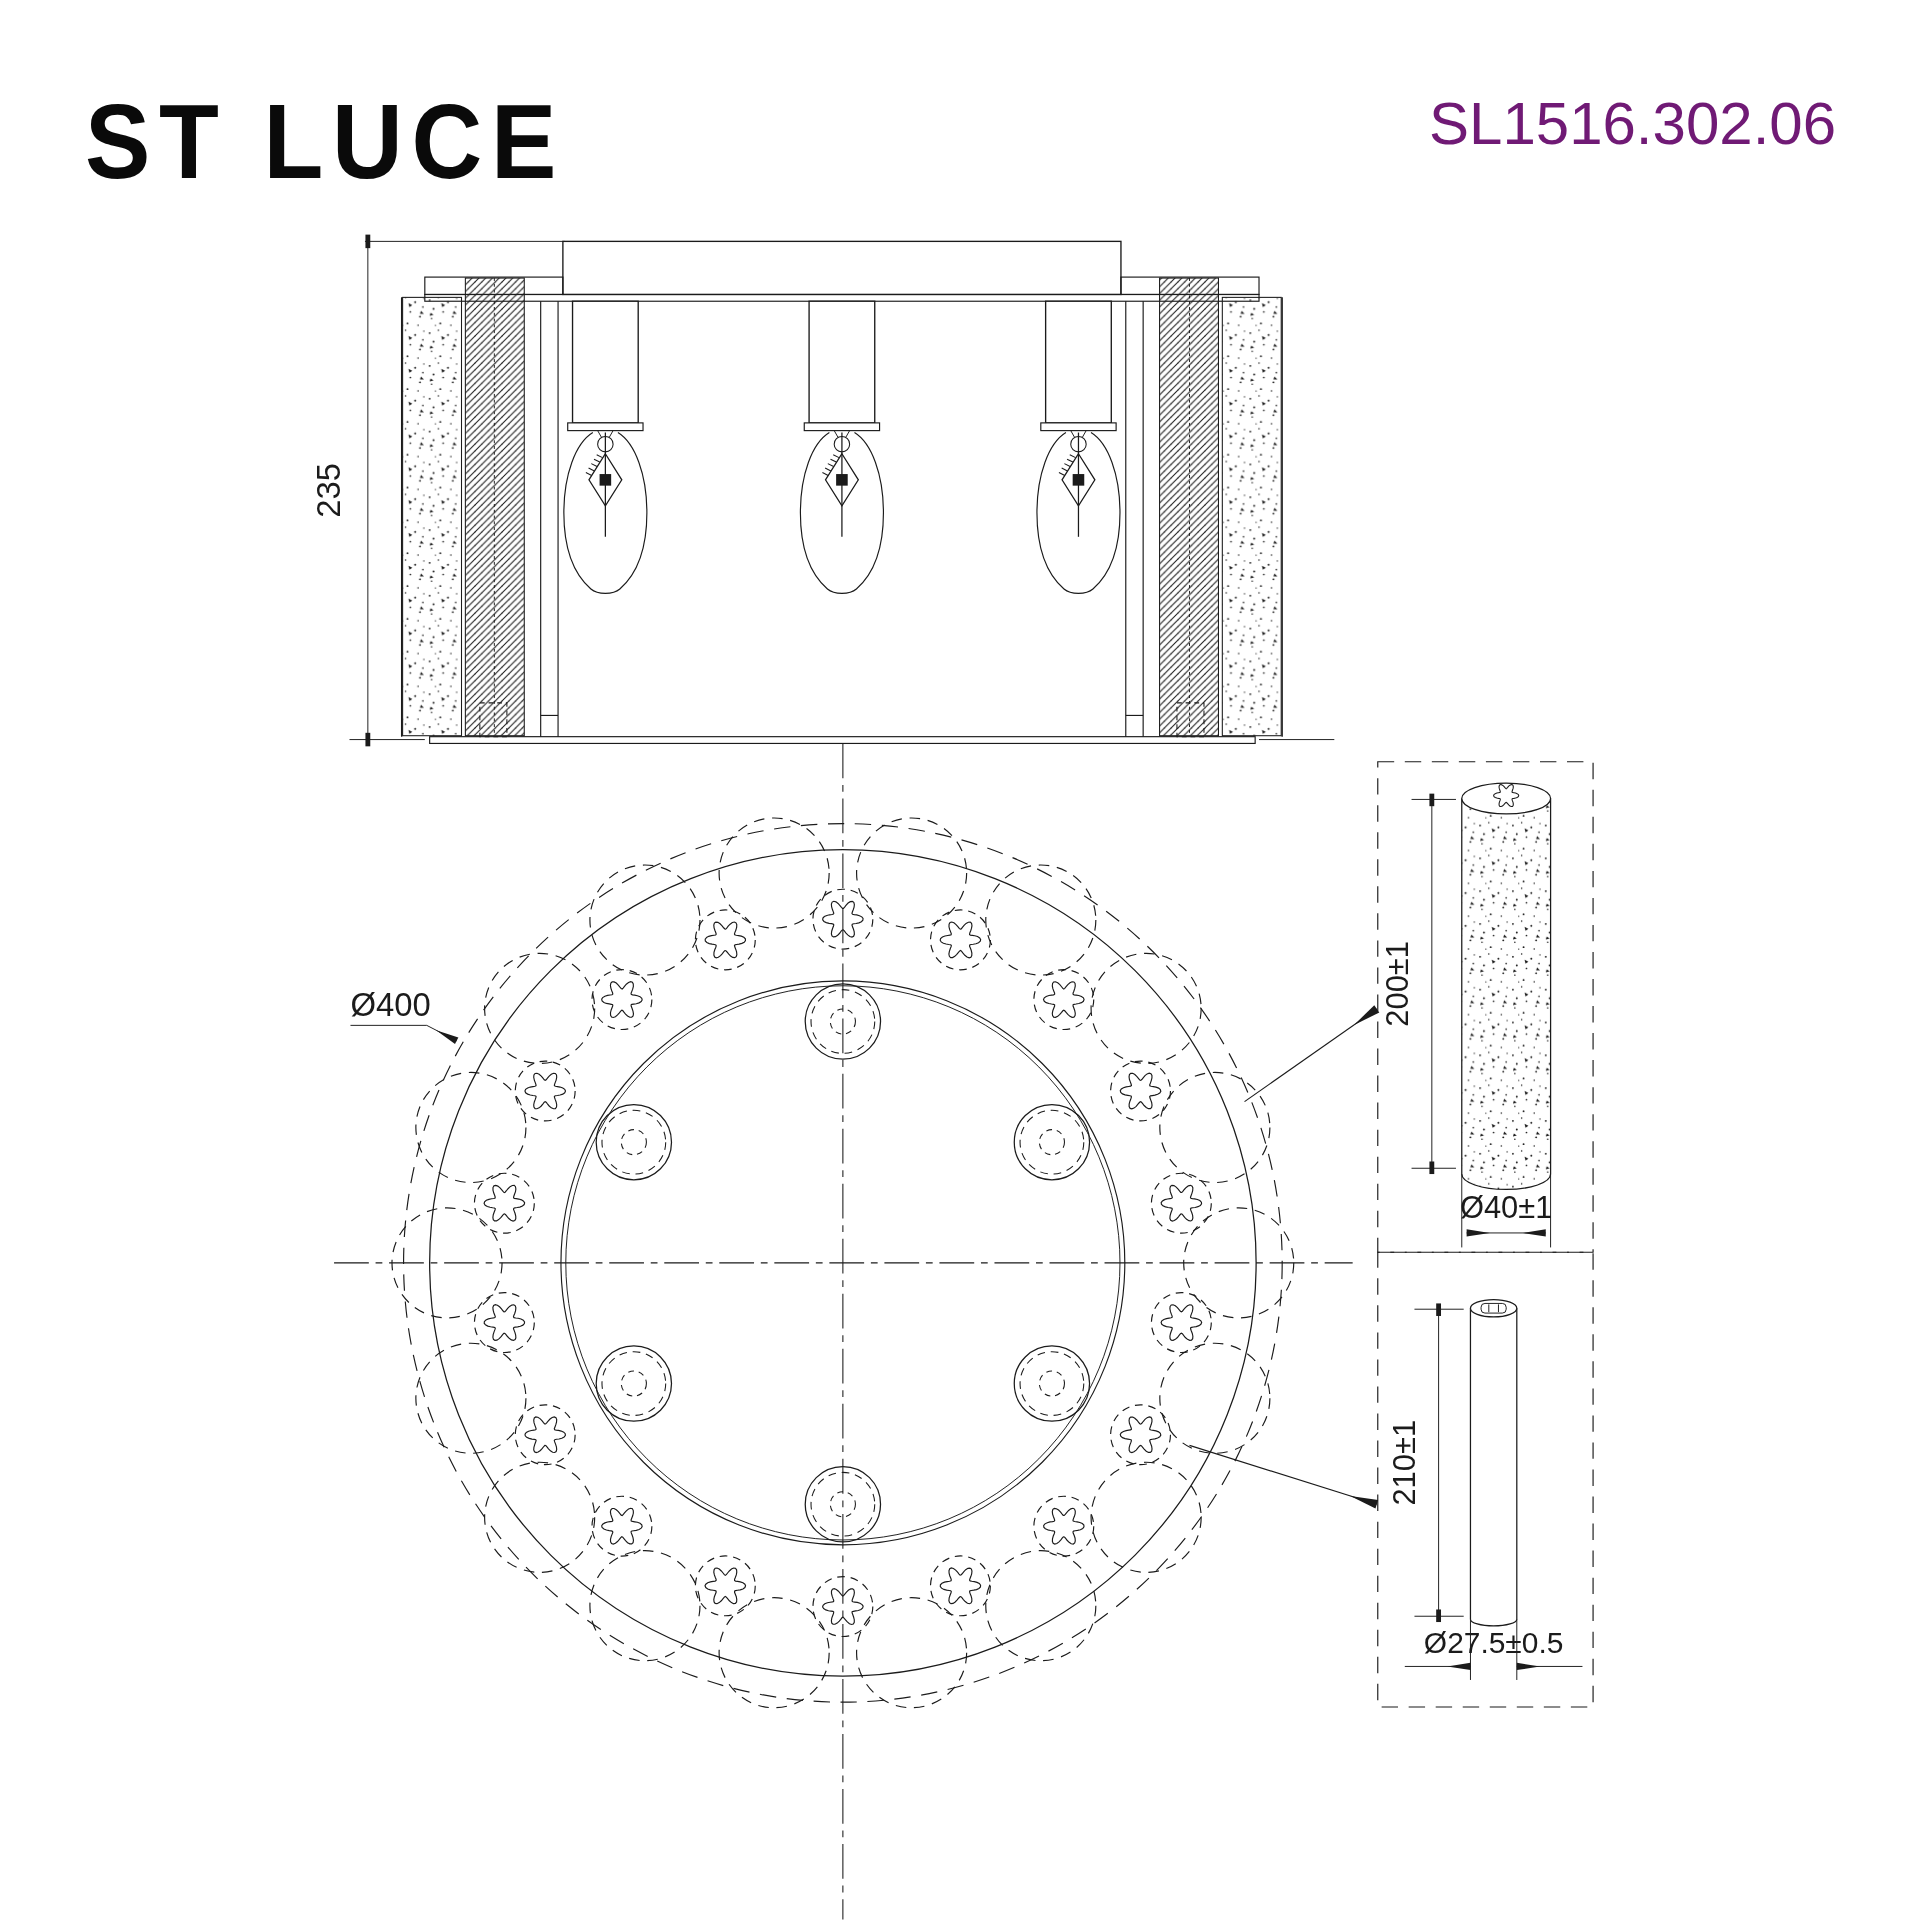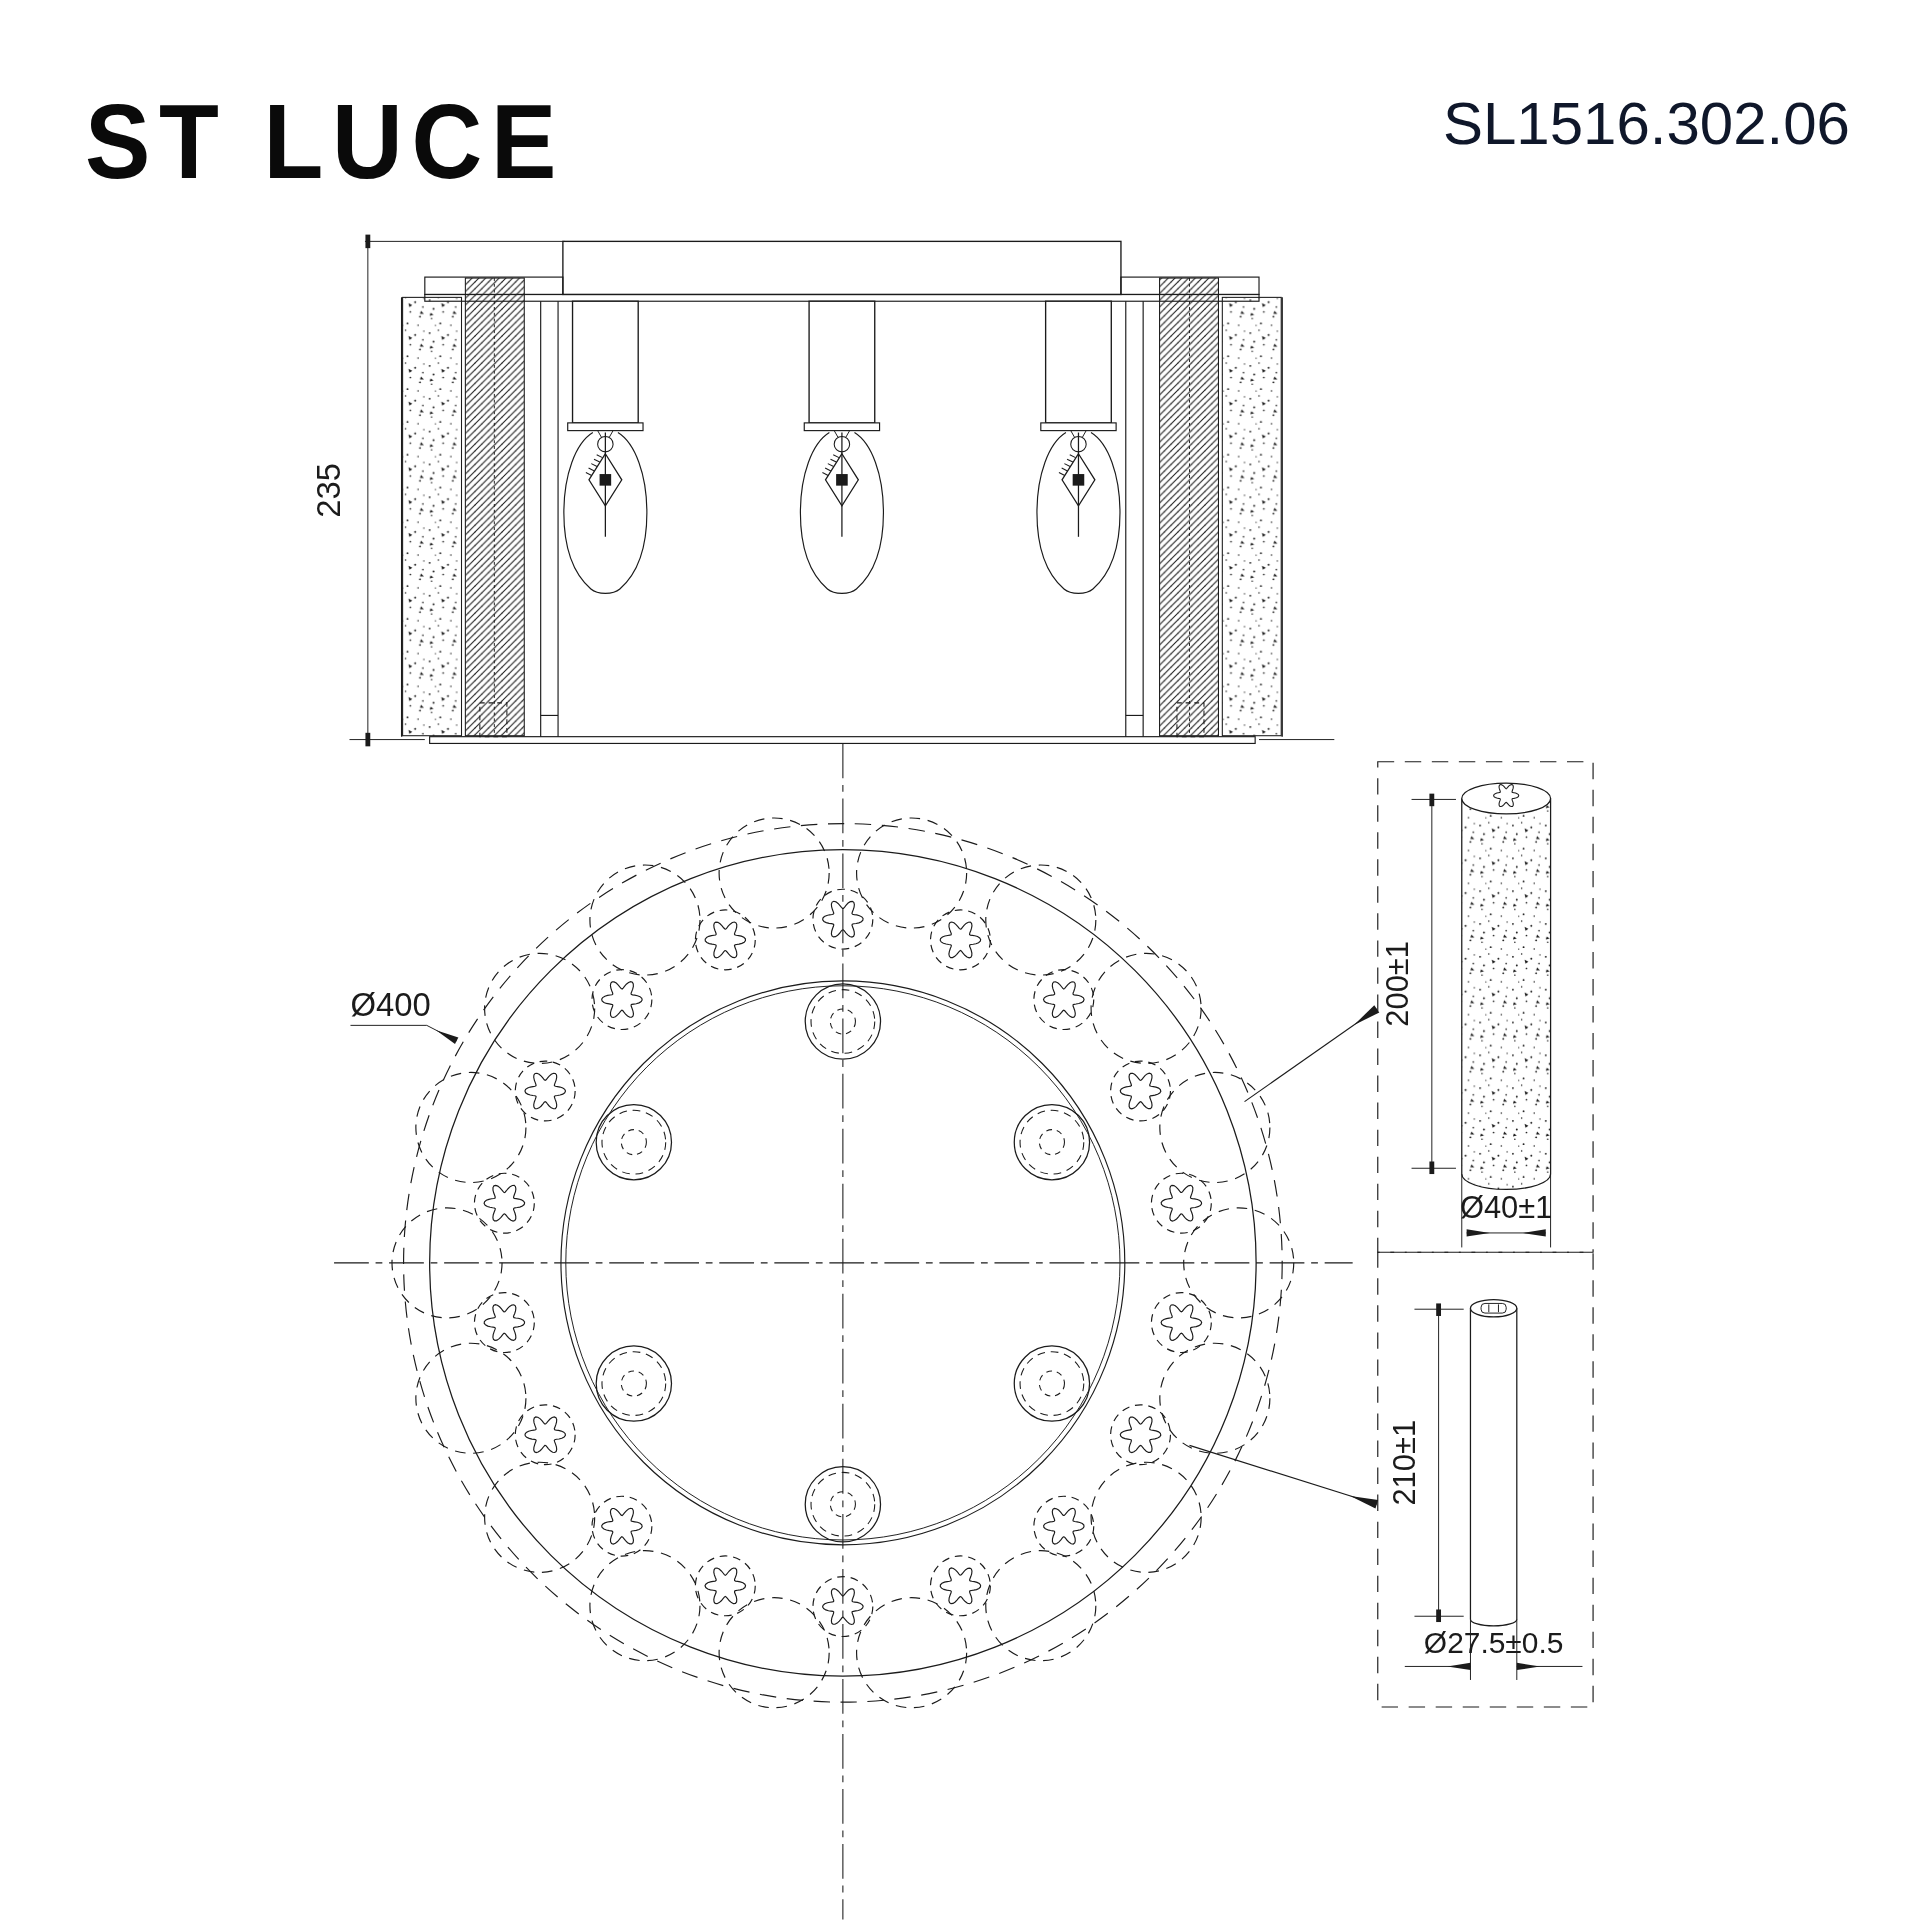--- a/index.html
+++ b/index.html
@@ -1,21 +1,21 @@
 <!DOCTYPE html>
 <html><head>
 <meta charset="utf-8">
 <style>
   html,body{margin:0;padding:0;background:#fff;}
   #stage{position:relative;width:1931px;height:1931px;background:#ffffff;overflow:hidden;
          font-family:"Liberation Sans", sans-serif;}
   #logo{position:absolute;left:85px;top:81px;font-size:98px;font-weight:bold;color:#0a0a0a;
         letter-spacing:8.7px;transform:scaleY(1.08);transform-origin:left top;white-space:nowrap;}
-  #pcode{position:absolute;left:1429px;top:89px;width:421px;text-align:right;font-size:60px;
-         color:#0f172a;letter-spacing:0px;white-space:nowrap;}
+  #pcode{position:absolute;left:1429px;top:89px;width:421px;text-align:left;font-size:60px;
+         color:#701a75;letter-spacing:0px;white-space:nowrap;}
   svg text{font-family:"Liberation Sans", sans-serif;}
 </style>
 </head>
 <body>
 
 <div id="stage">
 
   <div id="logo">ST LUCE</div>
   <div id="pcode">SL1516.302.06</div>
 

